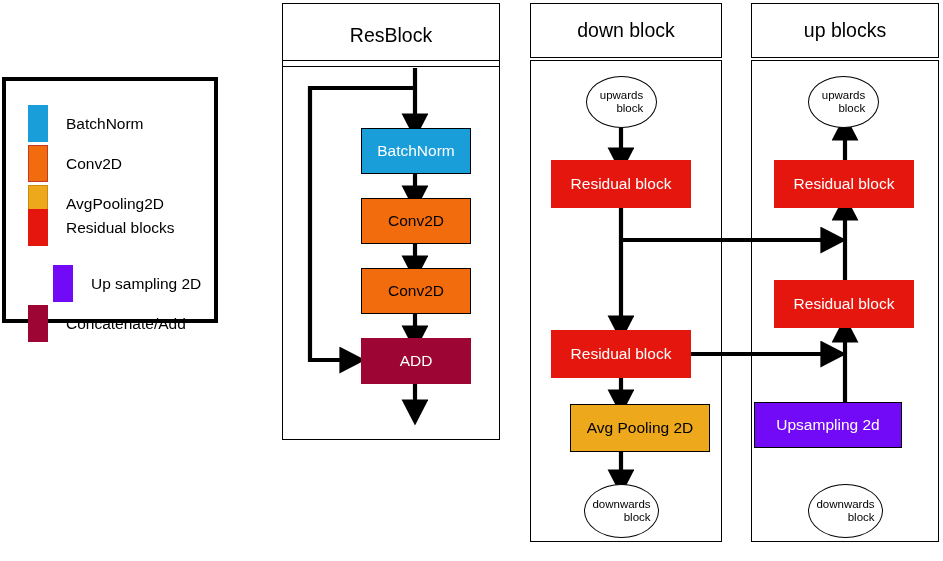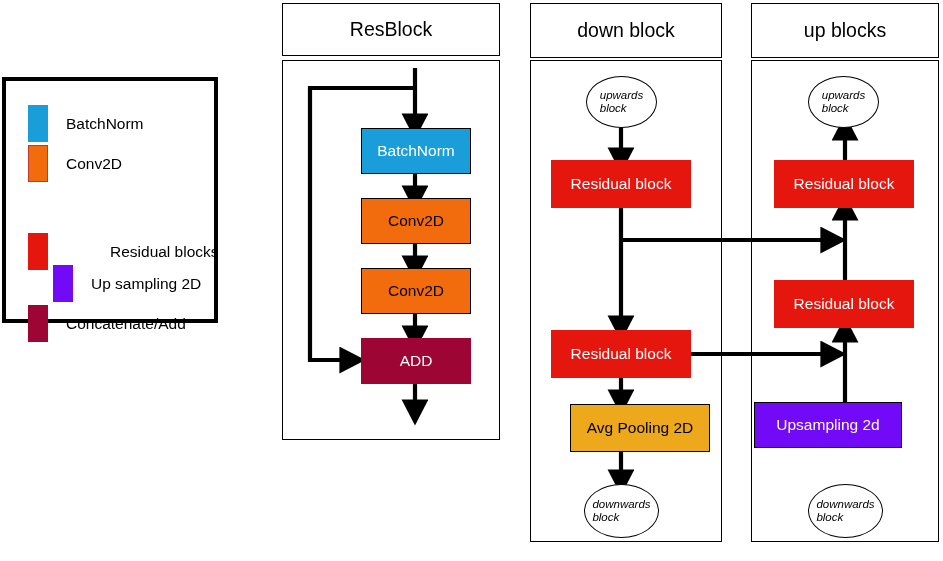--- a/index.html
+++ b/index.html
@@ -91,56 +91,59 @@
   }
   .ellipse-node {
     position: absolute;
     box-sizing: border-box;
     border: 1.4px solid #000000;
     border-radius: 50%;
     background: #ffffff;
     display: flex;
     align-items: center;
     justify-content: center;
-    text-align: left;
+    text-align: right;
     font-size: 11.5px;
     line-height: 1.12;
     color: #000000;
-    font-style: italic;
   }
 </style>
 </head>
 <body>
 
 <div id="canvas">
 
   <div class="legend-box">
     <div class="legend-row" id="lg0" style="top:24px;">
       <span class="legend-swatch" style="background: rgb(26, 158, 217); border: 1.4px solid rgb(26, 158, 217);"></span>
       <span class="legend-label">BatchNorm</span>
     </div>
     <div class="legend-row" id="lg1" style="top:64px;">
       <span class="legend-swatch" style="background: rgb(242, 108, 13); border: 1.4px solid rgb(192, 57, 43);"></span>
       <span class="legend-label">Conv2D</span>
     </div>
-    <div class="legend-row" id="lg3" style="top:152px;gap:44px;">
+    <div class="legend-row" id="lg2" style="top:104px;">
+      <span class="legend-swatch" style="background: rgb(237, 168, 28); border: 1.4px solid rgb(201, 139, 16);"></span>
+      <span class="legend-label">AvgPooling2D</span>
+    </div>
+    <div class="legend-row" id="lg3" style="top:128px;">
       <span class="legend-swatch" style="background: rgb(228, 22, 14); border: 1.4px solid rgb(228, 22, 14);"></span>
       <span class="legend-label">Residual blocks</span>
     </div>
     <div class="legend-row" id="lg4" style="top:184px;padding-left:25px;">
       <span class="legend-swatch" style="background: rgb(114, 9, 247); border: 1.4px solid rgb(114, 9, 247);"></span>
       <span class="legend-label">Up sampling 2D</span>
     </div>
     <div class="legend-row" id="lg5" style="top:224px;">
       <span class="legend-swatch" style="background: rgb(156, 5, 52); border: 1.4px solid rgb(156, 5, 52);"></span>
       <span class="legend-label">Concatenate/Add</span>
     </div>
   </div>
 
-  <div class="panel-header" style="left:282px; top:3px; width:218px; height:53px;">
+  <div class="panel-header" style="left:282px; top:3px; width:218px; height:64px;">
     <span class="panel-header-text">ResBlock</span>
   </div>
   <div class="panel-body" style="left:282px; top:60px; width:218px; height:380px;"></div>
 
   <div class="panel-header" style="left:530px; top:3px; width:192px; height:55px;align-items:center;">
     <span class="panel-header-text">down block</span>
   </div>
   <div class="panel-body" style="left:530px; top:60px; width:192px; height:482px;"></div>
 
   <div class="panel-header" style="left:751px; top:3px; width:188px; height:55px;">

